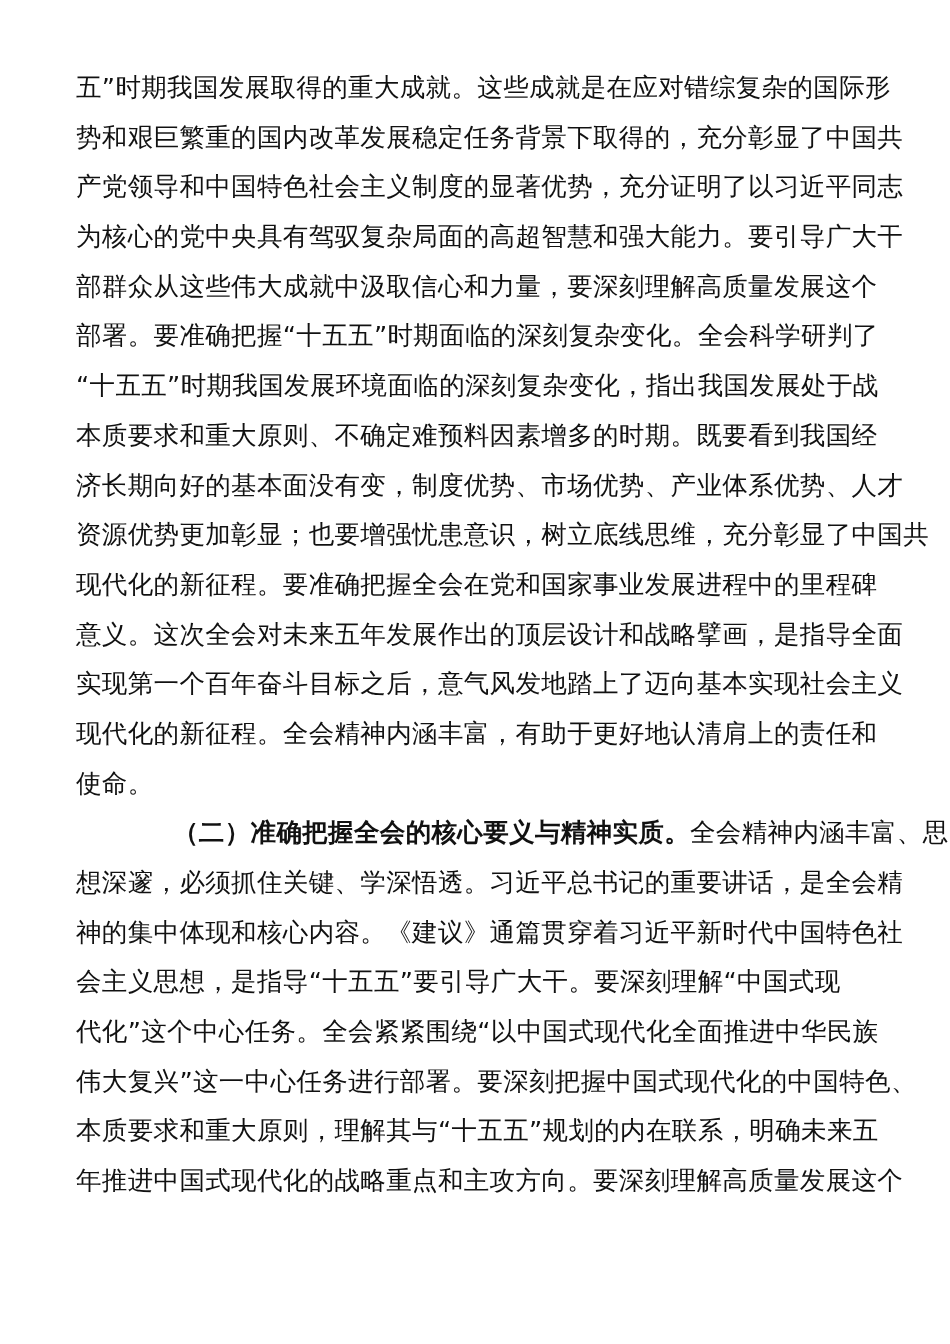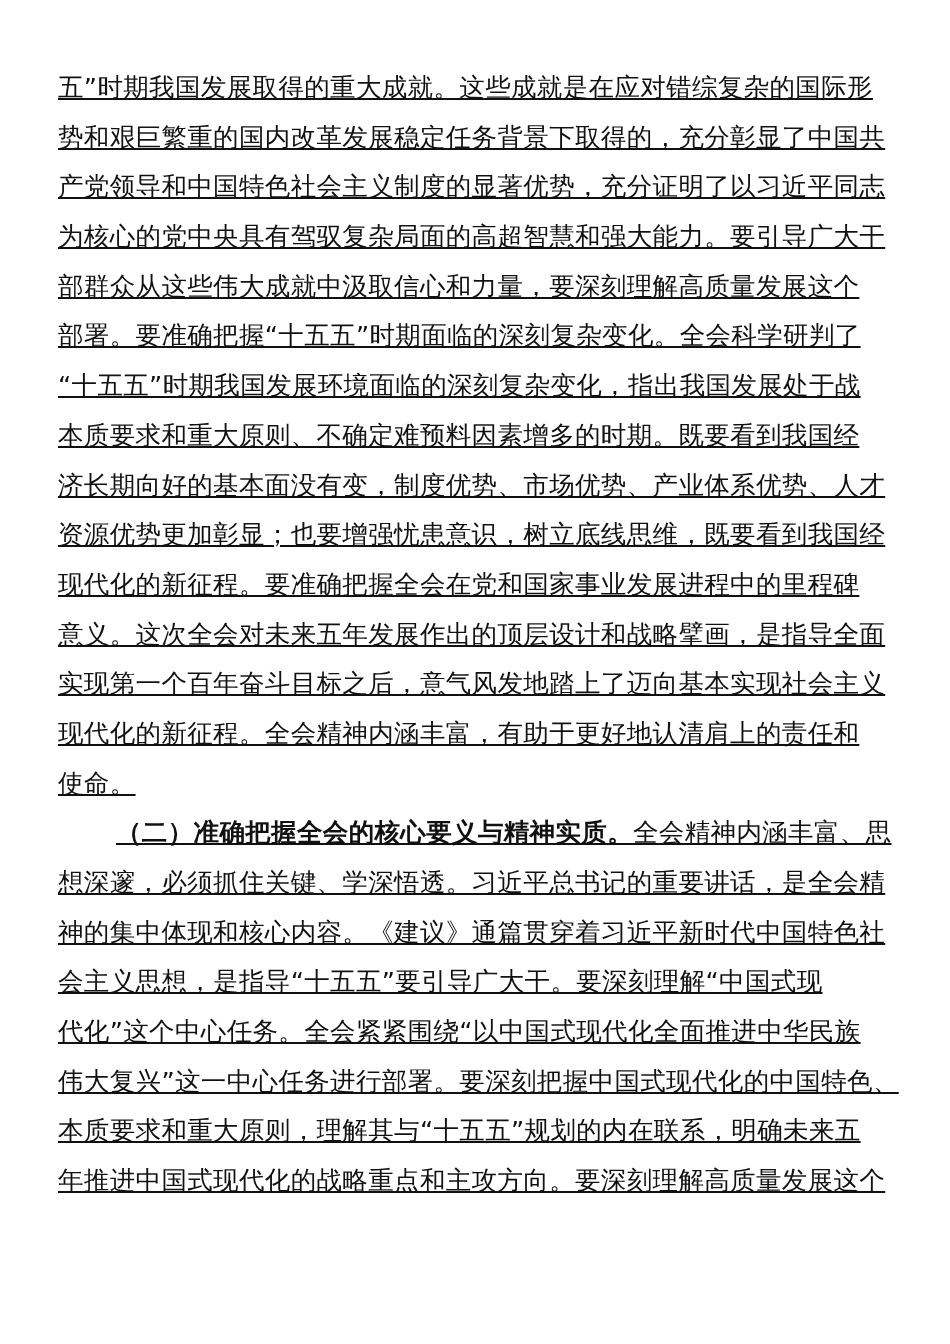--- a/index.html
+++ b/index.html
@@ -1,43 +1,43 @@
 <!DOCTYPE html>
 <html><head>
 <meta charset="utf-8">
 <style>
   html, body { margin: 0; padding: 0; background: #ffffff; }
   body { width: 950px; height: 1344px; overflow: hidden; position: relative; }
   .page {
-    position: absolute; left: 58px; top: 63px; width: 820px;
+    position: absolute; left: 76px; top: 63px; width: 820px;
     font-family: "DejaVu Sans", "Liberation Sans", sans-serif;
-    font-size: 25.5px; color: #111111; text-decoration: underline;
+    font-size: 25.5px; color: #111111;
   }
   .line {
     height: 49.7px; line-height: 49.7px; white-space: nowrap;
     letter-spacing: 0.35px;
   }
   .indent { padding-left: 58px; }
-  .bold { font-weight: bold; }
+  .bold { font-weight: bold; margin-left: 39px; }
 </style>
 </head>
 <body>
 
 <div class="page">
   <div>
     <div class="line">五”时期我国发展取得的重大成就。这些成就是在应对错综复杂的国际形</div>
     <div class="line">势和艰巨繁重的国内改革发展稳定任务背景下取得的，充分彰显了中国共</div>
     <div class="line">产党领导和中国特色社会主义制度的显著优势，充分证明了以习近平同志</div>
     <div class="line">为核心的党中央具有驾驭复杂局面的高超智慧和强大能力。要引导广大干</div>
     <div class="line">部群众从这些伟大成就中汲取信心和力量，要深刻理解高质量发展这个</div>
     <div class="line">部署。要准确把握“十五五”时期面临的深刻复杂变化。全会科学研判了</div>
     <div class="line">“十五五”时期我国发展环境面临的深刻复杂变化，指出我国发展处于战</div>
     <div class="line">本质要求和重大原则、不确定难预料因素增多的时期。既要看到我国经</div>
     <div class="line">济长期向好的基本面没有变，制度优势、市场优势、产业体系优势、人才</div>
-    <div class="line">资源优势更加彰显；也要增强忧患意识，树立底线思维，既要看到我国经</div>
+    <div class="line">资源优势更加彰显；也要增强忧患意识，树立底线思维，充分彰显了中国共</div>
     <div class="line">现代化的新征程。要准确把握全会在党和国家事业发展进程中的里程碑</div>
     <div class="line">意义。这次全会对未来五年发展作出的顶层设计和战略擘画，是指导全面</div>
     <div class="line">实现第一个百年奋斗目标之后，意气风发地踏上了迈向基本实现社会主义</div>
     <div class="line">现代化的新征程。全会精神内涵丰富，有助于更好地认清肩上的责任和</div>
     <div class="line">使命。</div>
   </div>
   <div>
     <div class="line indent"><span class="bold">（二）准确把握全会的核心要义与精神实质。</span><span>全会精神内涵丰富、思</span></div>
     <div class="line">想深邃，必须抓住关键、学深悟透。习近平总书记的重要讲话，是全会精</div>
     <div class="line">神的集中体现和核心内容。《建议》通篇贯穿着习近平新时代中国特色社</div>

